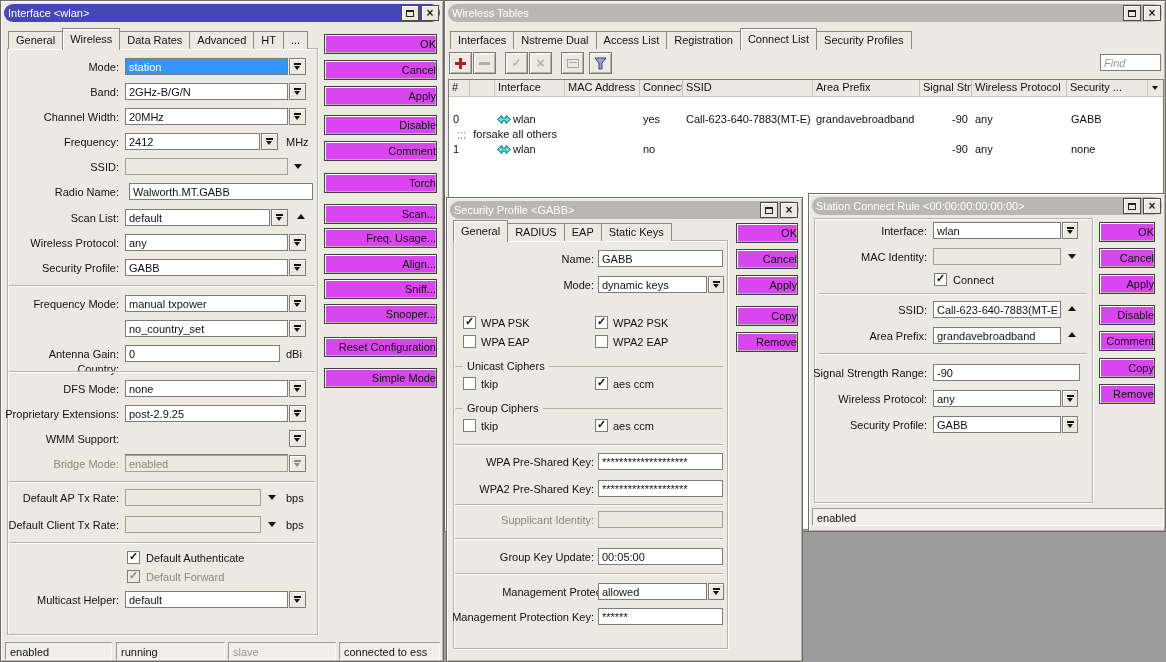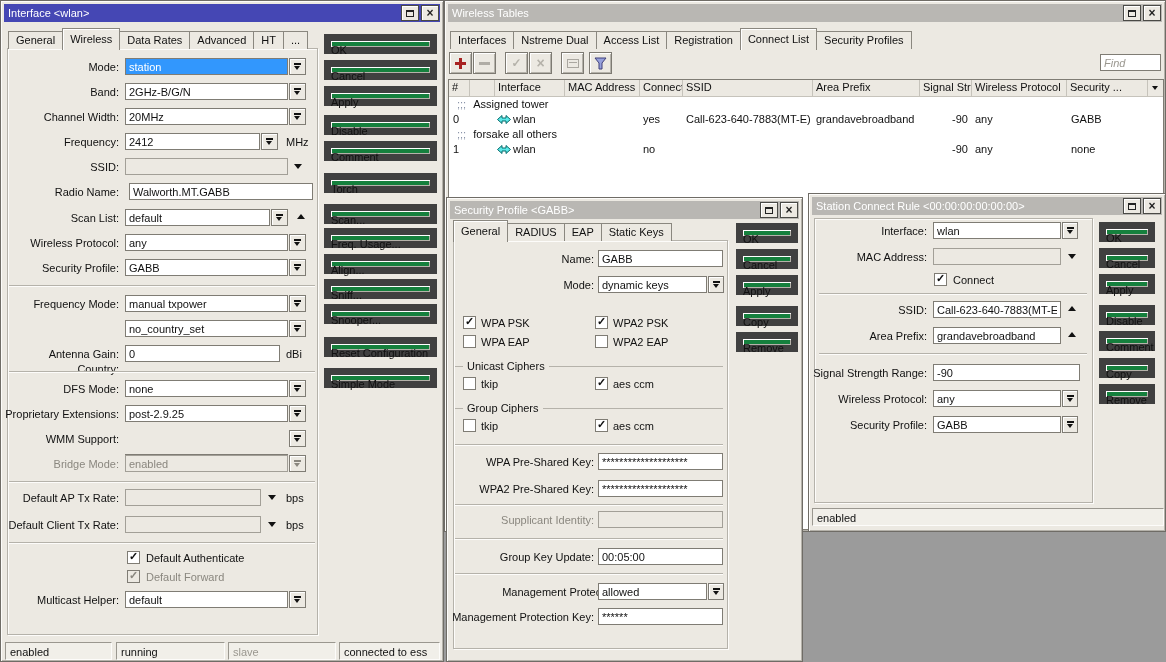--- a/index.html
+++ b/index.html
@@ -2,21 +2,21 @@
 <html><head>
 <meta charset="utf-8">
 <style>
   html,body{margin:0;padding:0;}
   body{width:1166px;height:662px;overflow:hidden;background:#9b9b9b;
        font-family:"Liberation Sans",sans-serif;font-size:11px;color:#111;}
   #screen{position:relative;width:1166px;height:662px;}
   .window{position:absolute;background:#ece9e2;border:1px solid #6f6c66;
           box-shadow:inset 1px 1px 0 #fdfcfa, inset -1px -1px 0 #b5b2aa;box-sizing:border-box;}
   .titlebar{position:absolute;left:3px;right:3px;top:3px;height:18px;color:#fff;
-            display:flex;align-items:center;padding-left:4px;box-sizing:border-box;}
+            display:flex;align-items:center;padding-left:4px;box-sizing:border-box;border-radius:9px;}
   .titlebar.active{background:#4547b4;}
   .titlebar.inactive{background:#b9b7b3;}
   .tbtns{position:absolute;right:1px;top:1px;display:flex;gap:2px;}
   .wbtn{width:16px;height:14px;background:#ece9e2;border:1px solid #4a4a46;display:flex;
         align-items:center;justify-content:center;box-shadow:inset 1px 1px 0 #fff;}
   .maxg{width:8px;height:7px;border:1px solid #222;border-top:2px solid #222;box-sizing:border-box;}
   .xg{font-size:12px;font-weight:bold;line-height:1;color:#222;margin-top:-1px;}
   .tabs{position:absolute;display:flex;align-items:flex-end;height:22px;}
   .tab{height:17px;line-height:17px;padding:0 7px;border:1px solid #8a877f;border-bottom:none;
        background:#ece9e2;position:relative;z-index:1;margin-right:-1px;white-space:nowrap;}
@@ -35,22 +35,22 @@
   .ddg{position:relative;width:7px;height:8px;}
   .ddg::before{content:"";position:absolute;left:0;top:0;width:7px;height:2px;background:#111;}
   .ddg::after{content:"";position:absolute;left:0;top:3px;width:0;height:0;
               border-left:3px solid transparent;border-right:3px solid transparent;border-top:4px solid #111;}
   .ddbtn.dis .ddg::before{background:#8a877f;}
   .ddbtn.dis .ddg::after{border-top-color:#8a877f;}
   .tri{position:absolute;width:0;height:0;}
   .tri.down{border-left:4px solid transparent;border-right:4px solid transparent;border-top:5px solid #111;}
   .tri.up{border-left:4px solid transparent;border-right:4px solid transparent;border-bottom:5px solid #111;}
   .unit{position:absolute;white-space:nowrap;}
-  .btn{position:absolute;height:20px;line-height:18px;text-align:left;background:#15803d;
-       border:7px solid #404040;box-sizing:border-box;
+  .btn{position:absolute;height:20px;line-height:18px;text-align:right;background:#d946ef;
+       border:1px solid #404040;box-sizing:border-box;
        box-shadow:inset 1px 1px 0 #fff, inset -1px -1px 0 #b5b2aa;white-space:nowrap;cursor:default;}
   .cb{position:absolute;width:13px;height:13px;background:#fff;border:1px solid #7f7c74;box-sizing:border-box;}
   .cb.checked::after{content:"\2713";position:absolute;left:1px;top:-2px;font-size:11px;font-weight:bold;color:#111;}
   .cb.dis{background:#ece9e2;}
   .cb.dis::after{color:#8a877f;}
   .cblbl{position:absolute;white-space:nowrap;}
   .cblbl.dis{color:#8a877f;}
   .sep{position:absolute;height:0;border-top:1px solid #b5b2aa;border-bottom:1px solid #fdfcfa;}
   .statuscell{position:absolute;height:18px;line-height:16px;background:#f1efe9;border:1px solid #9a978f;
               border-bottom-color:#fdfcfa;border-right-color:#fdfcfa;box-sizing:border-box;padding:1px 4px;}
@@ -296,24 +296,20 @@
     <div class="th" style="left:195px;top:79px;width:43px;">Connect</div>
     <div class="th" style="left:238px;top:79px;width:130px;">SSID</div>
     <div class="th" style="left:368px;top:79px;width:107px;">Area Prefix</div>
     <div class="th" style="left:475px;top:79px;width:52px;">Signal Str...</div>
     <div class="th" style="left:527px;top:79px;width:95px;">Wireless Protocol</div>
     <div class="th" style="left:622px;top:79px;width:81px;">Security ...</div>
     <div class="th" style="left:703px;top:79px;width:15px;border-right:none;">
         <span class="tri down" style="left:4px;top:6px;border-left-width:3px;border-right-width:3px;border-top-width:4px;"></span>
       </div>
 
-    <div class="cell" style="left:12px;top:96px;width:690px;">
-      <span class="ccprefix">;;;</span>
-      <span style="margin-left:4px;">Assigned tower</span>
-    </div>
 
     <div>
       <div class="cell num" style="left:8px;top:111px;width:16px;">0</div>
       <svg style="position:absolute;left:52px;top:114px;" width="14" height="9" viewBox="0 0 14 9">
           <path d="M0.5 4.5 L5 0.5 V3 H9 V0.5 L13.5 4.5 L9 8.5 V6 H5 V8.5 Z" fill="#5ae8e8" stroke="#076a6a" stroke-width="1"></path>
         </svg>
       <div class="cell" style="left:68px;top:111px;width:50px;">wlan</div>
       <div class="cell" style="left:198px;top:111px;width:38px;">yes</div>
       <div class="cell" style="left:241px;top:111px;width:126px;">Call-623-640-7883(MT-E)</div>
       <div class="cell" style="left:371px;top:111px;width:103px;">grandavebroadband</div>
@@ -442,21 +438,21 @@
       </span>
     </div>
     <div class="frame" style="left:5px;top:24px;width:279px;height:285px;"></div>
 
     <div class="lbl" style="left:0;top:31px;width:118px;">Interface:</div>
     <input class="inp" style="left: 124px; top: 28px; width: 128px;" value="wlan">
     <div class="ddbtn" style="left:253px;top:28px;width:16px;">
         <span class="ddg"></span>
       </div>
 
-    <div class="lbl" style="left:0;top:57px;width:118px;">MAC Address:</div>
+    <div class="lbl" style="left:0;top:57px;width:118px;">MAC Identity:</div>
     <input class="inp dis" style="left: 124px; top: 54px; width: 128px;">
     <span class="tri down" style="left:259px;top:60px;"></span>
 
     <span class="cb checked" style="left:125px;top:79px;"></span>
     <span class="cblbl" style="left:144px;top:80px;">Connect</span>
 
     <div class="sep" style="left:10px;top:99px;width:268px;"></div>
 
     <div class="lbl" style="left:0;top:110px;width:118px;">SSID:</div>
     <input class="inp" style="left: 124px; top: 107px; width: 128px;" value="Call-623-640-7883(MT-E)">

